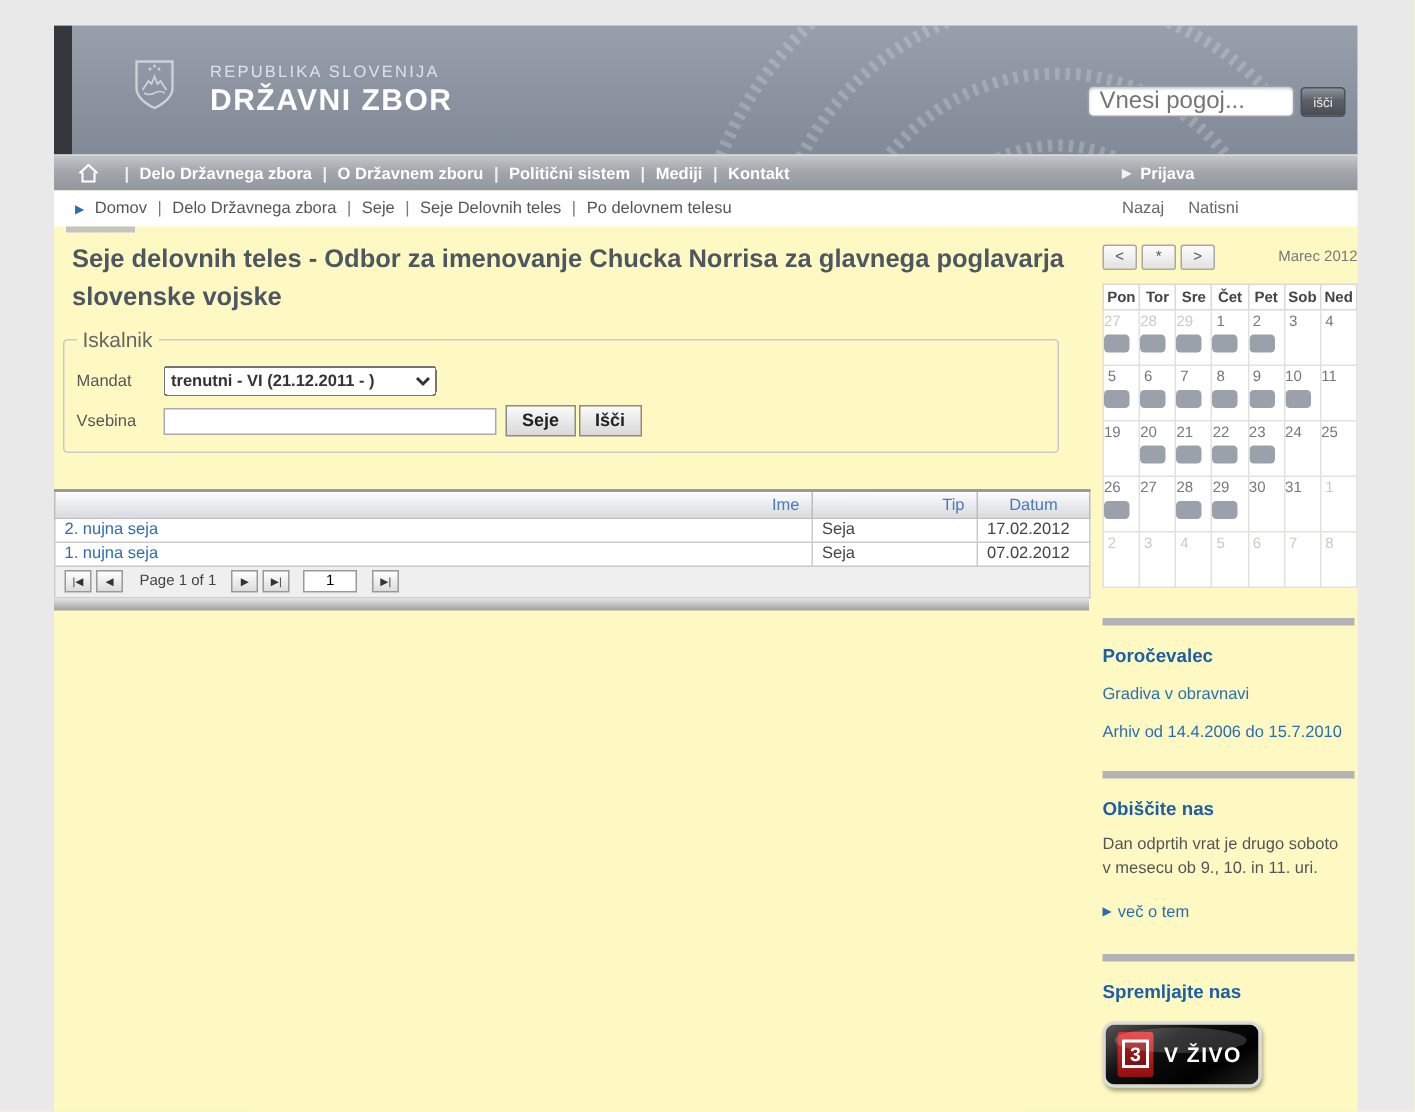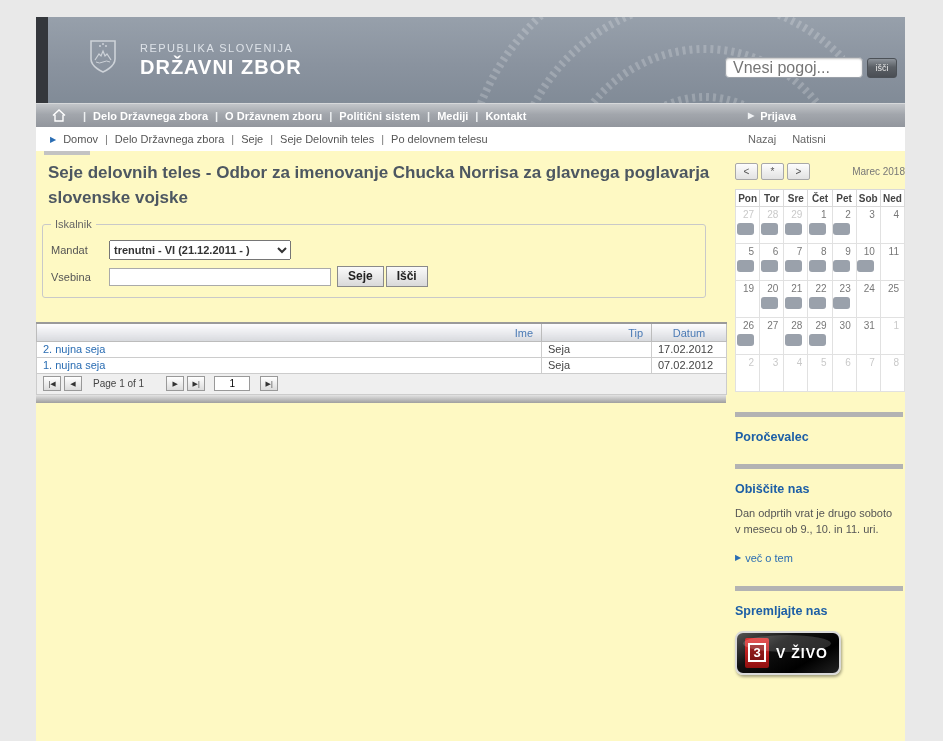--- a/index.html
+++ b/index.html
@@ -41,51 +41,51 @@
   .bc-sep { margin:0 7px; color:#777; }
   .bc-link { color:#555; text-decoration:none; cursor:pointer; }
   .bc-actions { position:absolute; left:712px; display:flex; gap:16px; color:#666; }
   .bc-action { cursor:pointer; }
 
   
   .left-col { position:absolute; left:0; top:134px; width:690px; }
   .title-divider { width:46px; height:4px; background:#c3c3c3; margin:0 0 6px 8px; }
   .page-title { font-size:17px; font-weight:bold; color:#4d5761; line-height:1.45; width:678px; margin-left:12px; }
   fieldset.iskalnik { margin:8px 0 0 6px; width:664px; border:1px solid #c9c9c9; border-radius:3px; padding:4px 10px 10px 8px; }
-  fieldset.iskalnik legend { font-size:11px; color:#666; padding:0 4px; }
+  fieldset.iskalnik legend { font-size:14px; color:#666; padding:0 4px; }
   .form-row { display:flex; align-items:center; margin-top:6px; font-size:11px; color:#555; }
   .form-label { width:58px; }
   .mandat-select { width:182px; height:20px; font-size:11px; color:#333; font-weight:bold; font-family:"Liberation Sans",sans-serif; }
   .vsebina-input { width:222px; height:18px; border:1px solid #aaa; font-size:11px; padding:0 4px; }
   .btn { margin-left:6px; font-size:12px; font-weight:bold; color:#222; padding:2px 10px 3px; background:linear-gradient(180deg,#fafafa,#d9d9d9); border:1px solid #8a8a8a; cursor:pointer; font-family:"Liberation Sans",sans-serif; }
   .btn + .btn { margin-left:2px; }
 
   
   .sessions { margin-top:24px; width:690px; border-collapse:collapse; font-size:11px; table-layout:fixed; }
   .sessions th { background:linear-gradient(180deg,#fdfdfe 0%,#e7e8ec 60%,#d8dade 100%); border:1px solid #bcbcbc; border-top:2px solid #9a9a9a; color:#4a7ab5; font-weight:normal; height:18px; padding:1px 8px; }
   th.h-ime { width:505px; text-align:right; }
   th.h-tip { width:110px; text-align:right; }
   th.h-datum { width:75px; text-align:center; }
   .sessions td { border:1px solid #cccccc; height:16px; padding:1px 6px; color:#444; background:#fff; }
   .row-link { color:#2a6db3; text-decoration:none; cursor:pointer; }
   .pager-cell { background:#efefef !important; }
   .pager { display:flex; align-items:center; height:18px; }
   .pgbtn { width:18px; height:15px; border:1px solid #999; background:linear-gradient(180deg,#ffffff,#dcdcdc); font-size:7px; color:#333; display:inline-flex; align-items:center; justify-content:center; margin-right:3px; cursor:pointer; padding:0; }
-  .pg-label { font-size:10px; color:#444; margin:0 22px 0 8px; }
+  .pg-label { font-size:10px; color:#444; margin:0 10px 0 8px; }
   .page-input { width:36px; height:15px; border:1px solid #999; font-size:10px; text-align:center; margin:0 10px 0 6px; }
   .table-footbar { width:690px; height:8px; background:linear-gradient(180deg,#e3e3e3,#9f9f9f); }
 
   
   .sidebar { position:absolute; left:699px; top:146px; width:170px; font-size:11px; }
   .cal-nav { display:flex; align-items:center; height:17px; }
   .cal-btn { width:23px; height:17px; border:1px solid #a8a8a8; border-radius:2px; background:linear-gradient(180deg,#fdfdfd,#e2e2e2); font-size:10px; color:#555; display:inline-flex; align-items:center; justify-content:center; margin-right:3px; cursor:pointer; padding:0; }
   .cal-month { margin-left:auto; font-size:10px; color:#777; }
   .calendar { margin-top:9px; width:170px; border-collapse:collapse; table-layout:fixed; border:1px solid #ccc; }
   .calendar th { font-size:10px; color:#444; font-weight:bold; border:1px solid #d9d9d9; height:17px; background:#fff; }
-  .cal-td { border:1px solid #e1e1e1; height:37px; vertical-align:top; text-align:right; padding:2px 5px 0 0; font-size:10px; color:#777; background:#fff; }
+  .cal-td { border:1px solid #e1e1e1; height:37px; vertical-align:top; text-align:right; padding:2px 15px 0 0; font-size:10px; color:#777; background:#fff; }
   .cal-td.muted { color:#c9c9c9; }
   .cal-td.today { background:#ffffb8; border:1px solid #e4e477; }
   .cal-evt { width:17px; height:12px; background:#9aa1ab; border-radius:3px; margin:3px auto 0 auto; }
   .sb-divider { width:168px; height:5px; background:#b3b3b3; }
   .dv1 { margin-top:20px; }
   .dv2 { margin-top:20px; }
   .dv3 { margin-top:22px; }
   .sb-head { color:#1d5fa6; font-size:12.5px; font-weight:bold; margin-top:13px; }
   .sb-link { display:block; color:#2a6db3; text-decoration:none; margin-top:13px; cursor:pointer; }
   .sb-text { color:#555; line-height:1.45; margin-top:10px; width:165px; }
@@ -231,21 +231,21 @@
       </tfoot>
     </table>
     <div class="table-footbar"></div>
   </div>
 
   <div class="sidebar">
     <div class="cal-nav">
       <button class="cal-btn">&lt;</button>
       <button class="cal-btn">*</button>
       <button class="cal-btn">&gt;</button>
-      <span class="cal-month">Marec 2018</span>
+      <span class="cal-month">Marec 2012</span>
     </div>
     <table class="calendar">
       <thead>
           <tr>
             <th>Pon</th>
             <th>Tor</th>
             <th>Sre</th>
             <th>Čet</th>
             <th>Pet</th>
             <th>Sob</th>
@@ -384,20 +384,24 @@
             </td>
             <td class="cal-td muted">
               <div class="cal-num">8</div>
             </td>
           </tr>
         </tbody>
     </table>
 
     <div class="sb-divider dv1"></div>
     <h3 class="sb-head">Poročevalec</h3>
+    <div>
+        <a class="sb-link">Gradiva v obravnavi</a>
+        <a class="sb-link">Arhiv od 14.4.2006 do 15.7.2010</a>
+      </div>
 
     <div class="sb-divider dv2"></div>
     <h3 class="sb-head">Obiščite nas</h3>
     <p class="sb-text">Dan odprtih vrat je drugo soboto v mesecu ob 9., 10. in 11. uri.</p>
     <a class="more-link">
       <span class="tri-blue">▶</span>
       <span>več o tem</span>
     </a>
 
     <div class="sb-divider dv3"></div>

